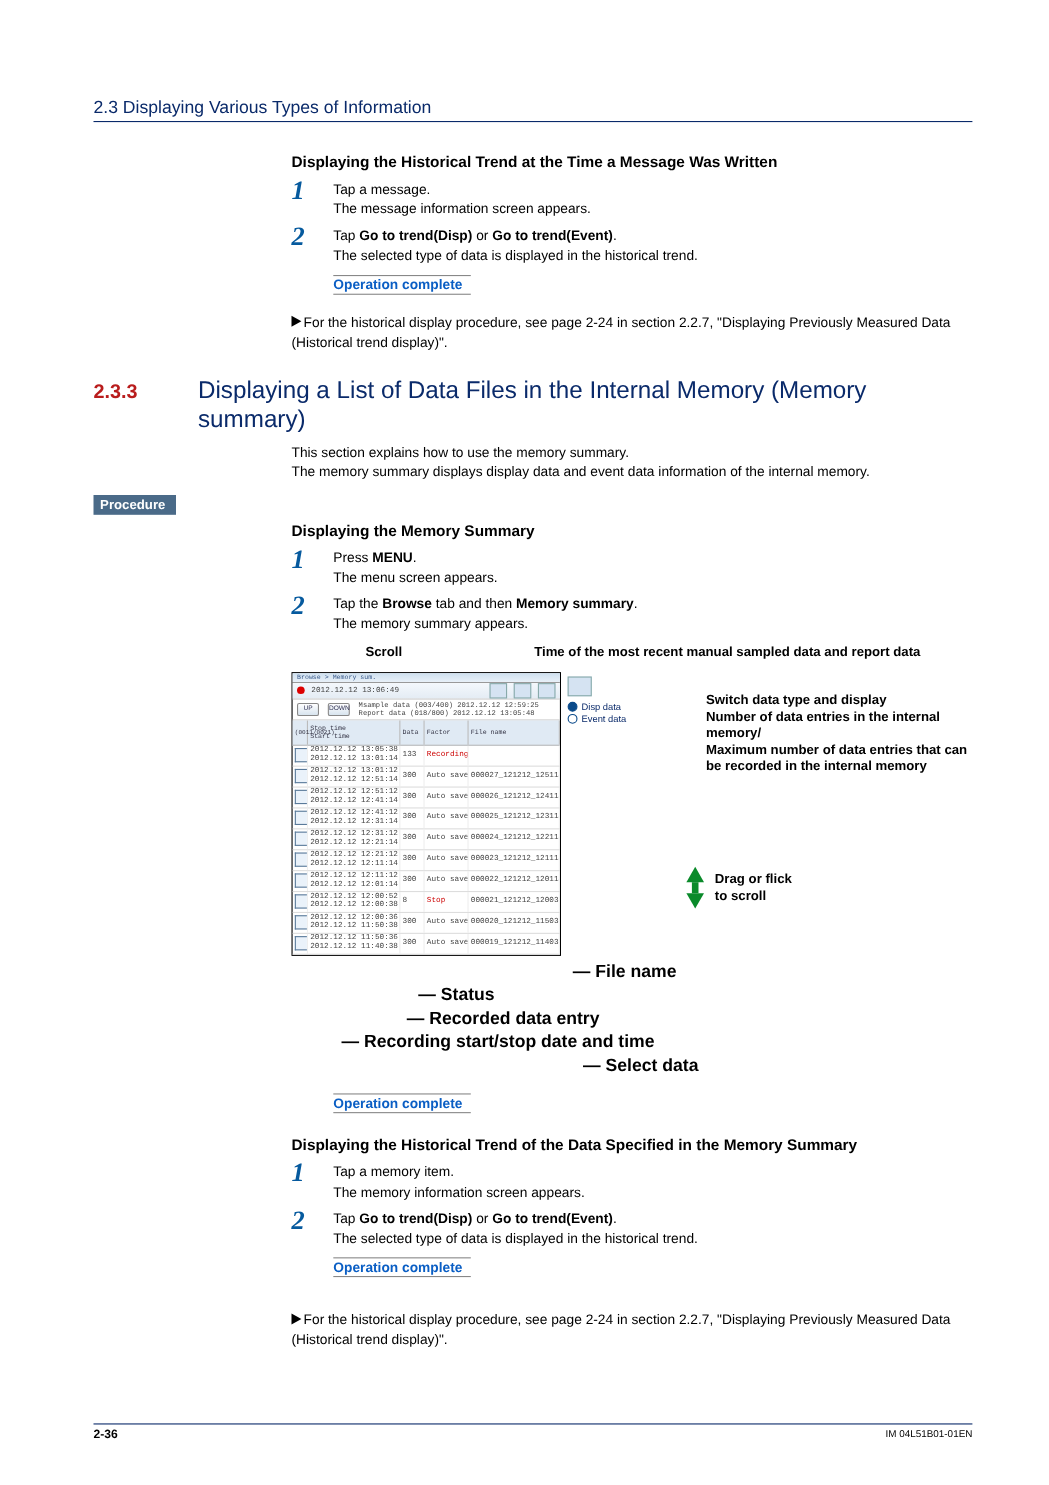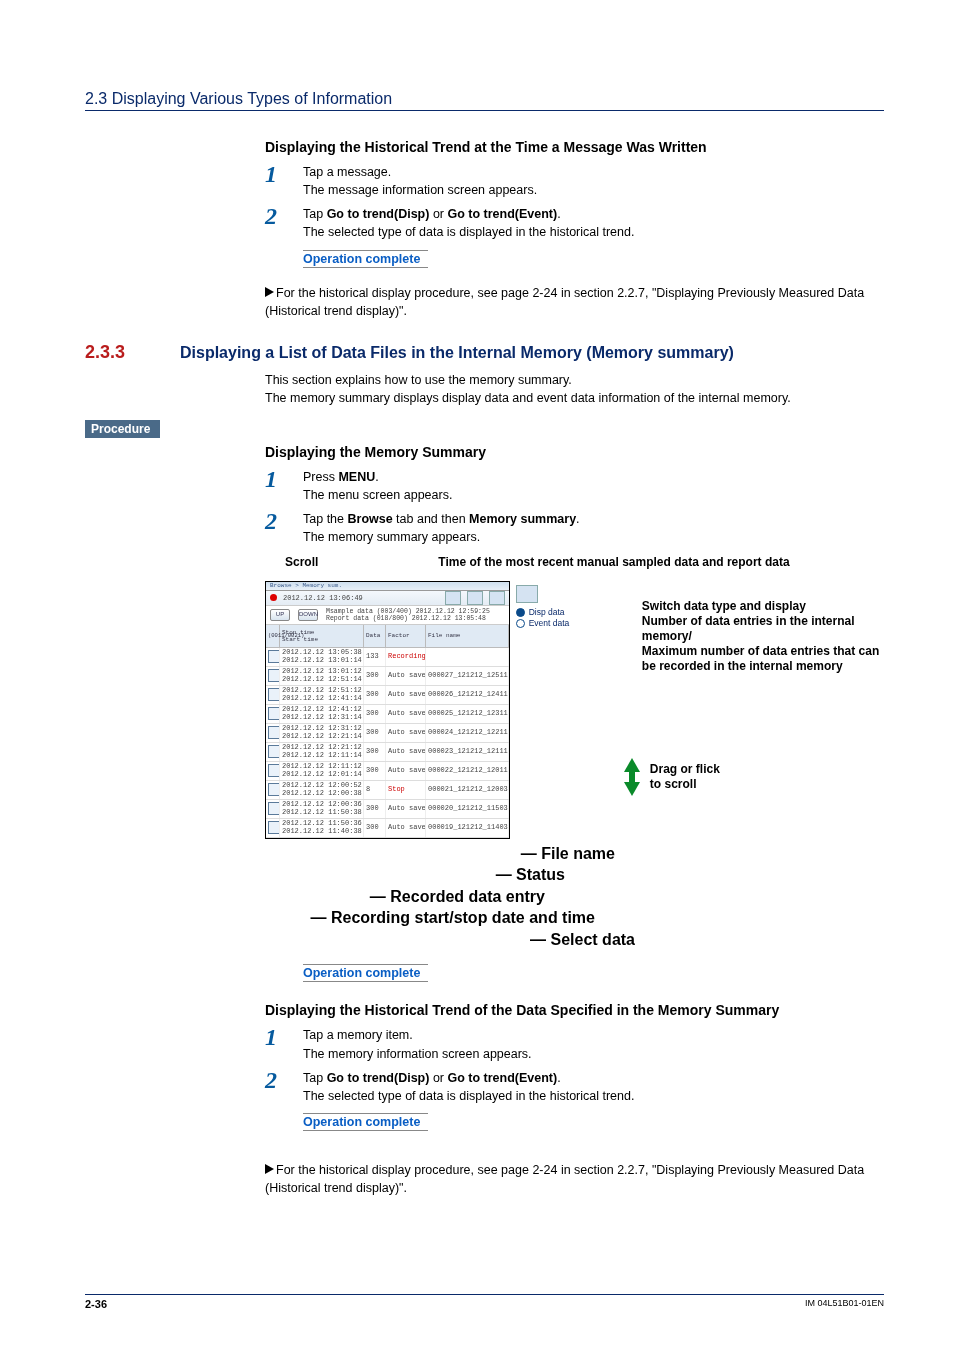--- a/index.html
+++ b/index.html
@@ -85,22 +85,22 @@
     margin-bottom: 8px;
   }
   .sec-num {
     font-size: 18px;
     font-weight: bold;
     color: #b91c1c;
     width: 95px;
     flex: 0 0 95px;
   }
   .sec-title {
-    font-size: 16px;
-    font-weight: bold;
+    font-size: 22px;
+    font-weight: normal;
     color: #0a2a6a;
     flex: 1;
   }
   .para {
     font-size: 12.5px;
     line-height: 1.45;
     margin: 4px 0 12px 0;
   }
   .procedure-label {
     background: #4a6a88;
@@ -116,20 +116,21 @@
   
   .shot-wrap {
     margin: 8px 0 0 0;
     font-size: 10px;
   }
   .annot-row-top {
     display: flex;
     font-weight: bold;
     font-size: 12px;
     margin-bottom: 2px;
+    justify-content: center;
   }
   .annot-scroll-label { margin-left: 20px; }
   .annot-time-label { margin-left: 120px; }
   .annot-top-lines {
     height: 10px;
     position: relative;
   }
   .shot-flex { display: flex; }
   .shot {
     width: 265px;
@@ -548,21 +549,21 @@
             <div>
               <div>Drag or flick</div>
               <div>to scroll</div>
             </div>
           </div>
         </div>
       </div>
 
       <div class="bottom-annots">
         <span class="bot-line" style="text-align:right;padding-right:20px;">— <span>File name</span></span>
-        <span class="bot-line" style="text-align:right;padding-right:70px;">— <span>Status</span></span>
+        <span class="bot-line" style="text-align:center;padding-right:70px;">— <span>Status</span></span>
         <span class="bot-line" style="text-align:right;padding-right:90px;">— <span>Recorded data entry</span></span>
         <span class="bot-line" style="text-align:right;padding-right:40px;">— <span>Recording start/stop date and time</span></span>
         <span class="bot-line" style="text-align:right;padding-left:70px;">— <span>Select data</span></span>
       </div>
     </div>
 
     <div class="op-complete">Operation complete</div>
 
     <div class="h-block-title" style="margin-top:8px;">Displaying the Historical Trend of the Data Specified in the Memory Summary</div>
 

